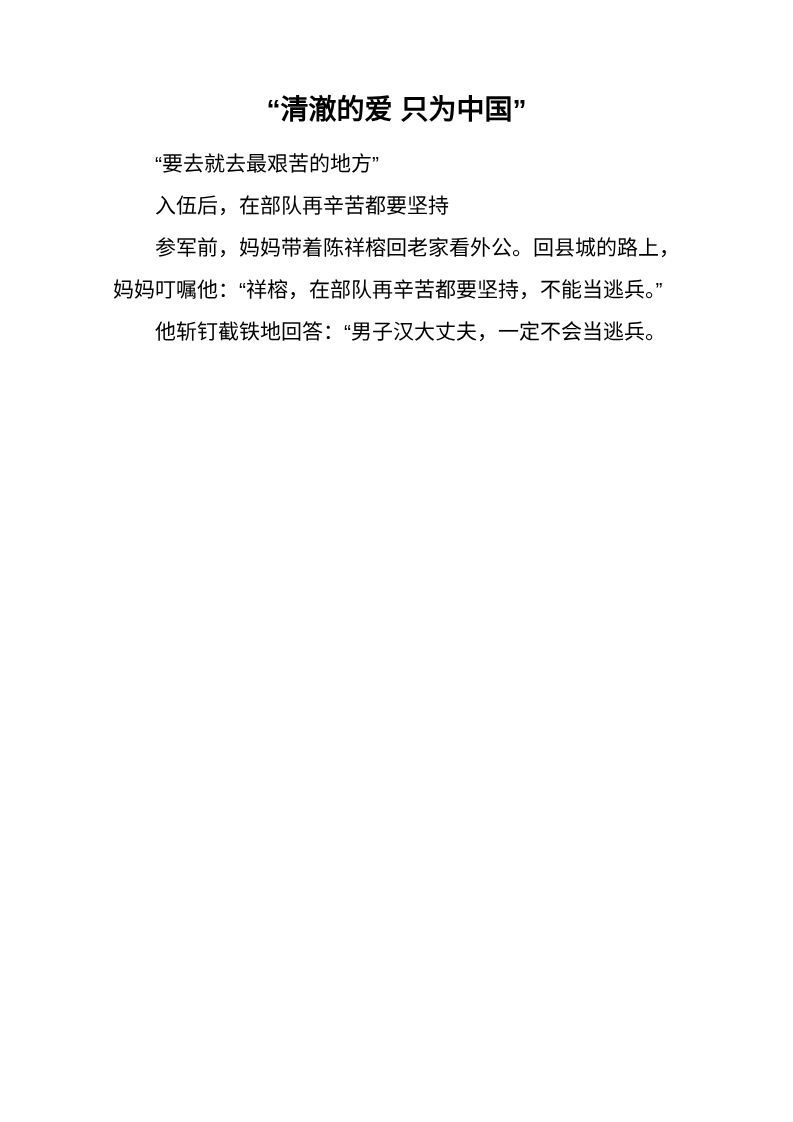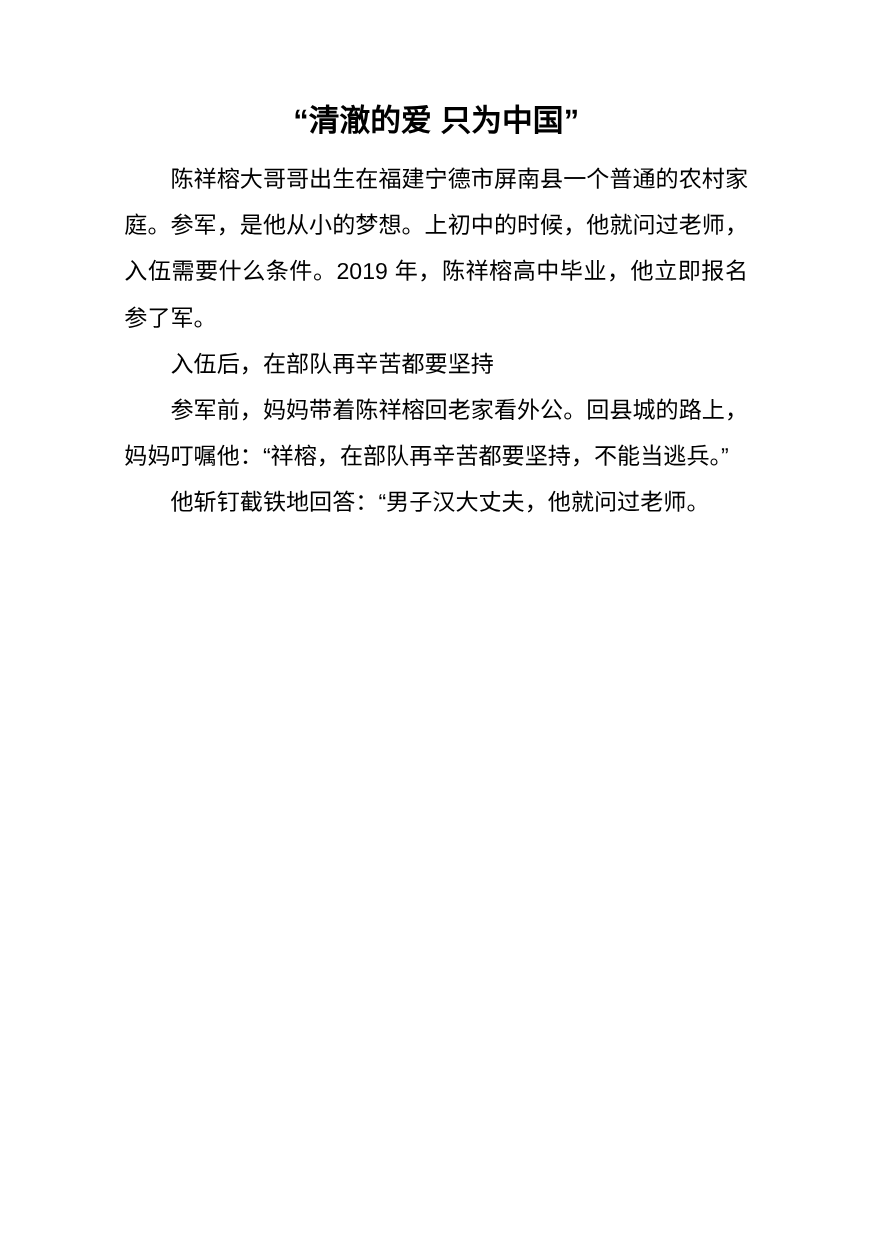--- a/index.html
+++ b/index.html
@@ -41,19 +41,19 @@
 </head>
 <body>
 
 <div class="page">
 
   <div class="title-block">
     <div class="title-line">“清澈的爱 只为中国”</div>
   </div>
 
   <div class="body-block">
-    <p class="para">陈祥榕大哥哥出生在福建宁德市屏南县一个普通的农村家庭。参军，是他从小的梦想。上初中的时候，他就问过老师，入伍需要什么条件。2019 年，陈祥榕高中毕业，他立即报名参了军。</p>
+    <p class="para">“要去就去最艰苦的地方”</p>
     <p class="para">入伍后，在部队再辛苦都要坚持</p>
     <p class="para">参军前，妈妈带着陈祥榕回老家看外公。回县城的路上，妈妈叮嘱他：“祥榕，在部队再辛苦都要坚持，不能当逃兵。”</p>
-    <p class="para">他斩钉截铁地回答：“男子汉大丈夫，他就问过老师。</p>
+    <p class="para">他斩钉截铁地回答：“男子汉大丈夫，一定不会当逃兵。</p>
   </div>
 
 </div>
 
 </body></html>

